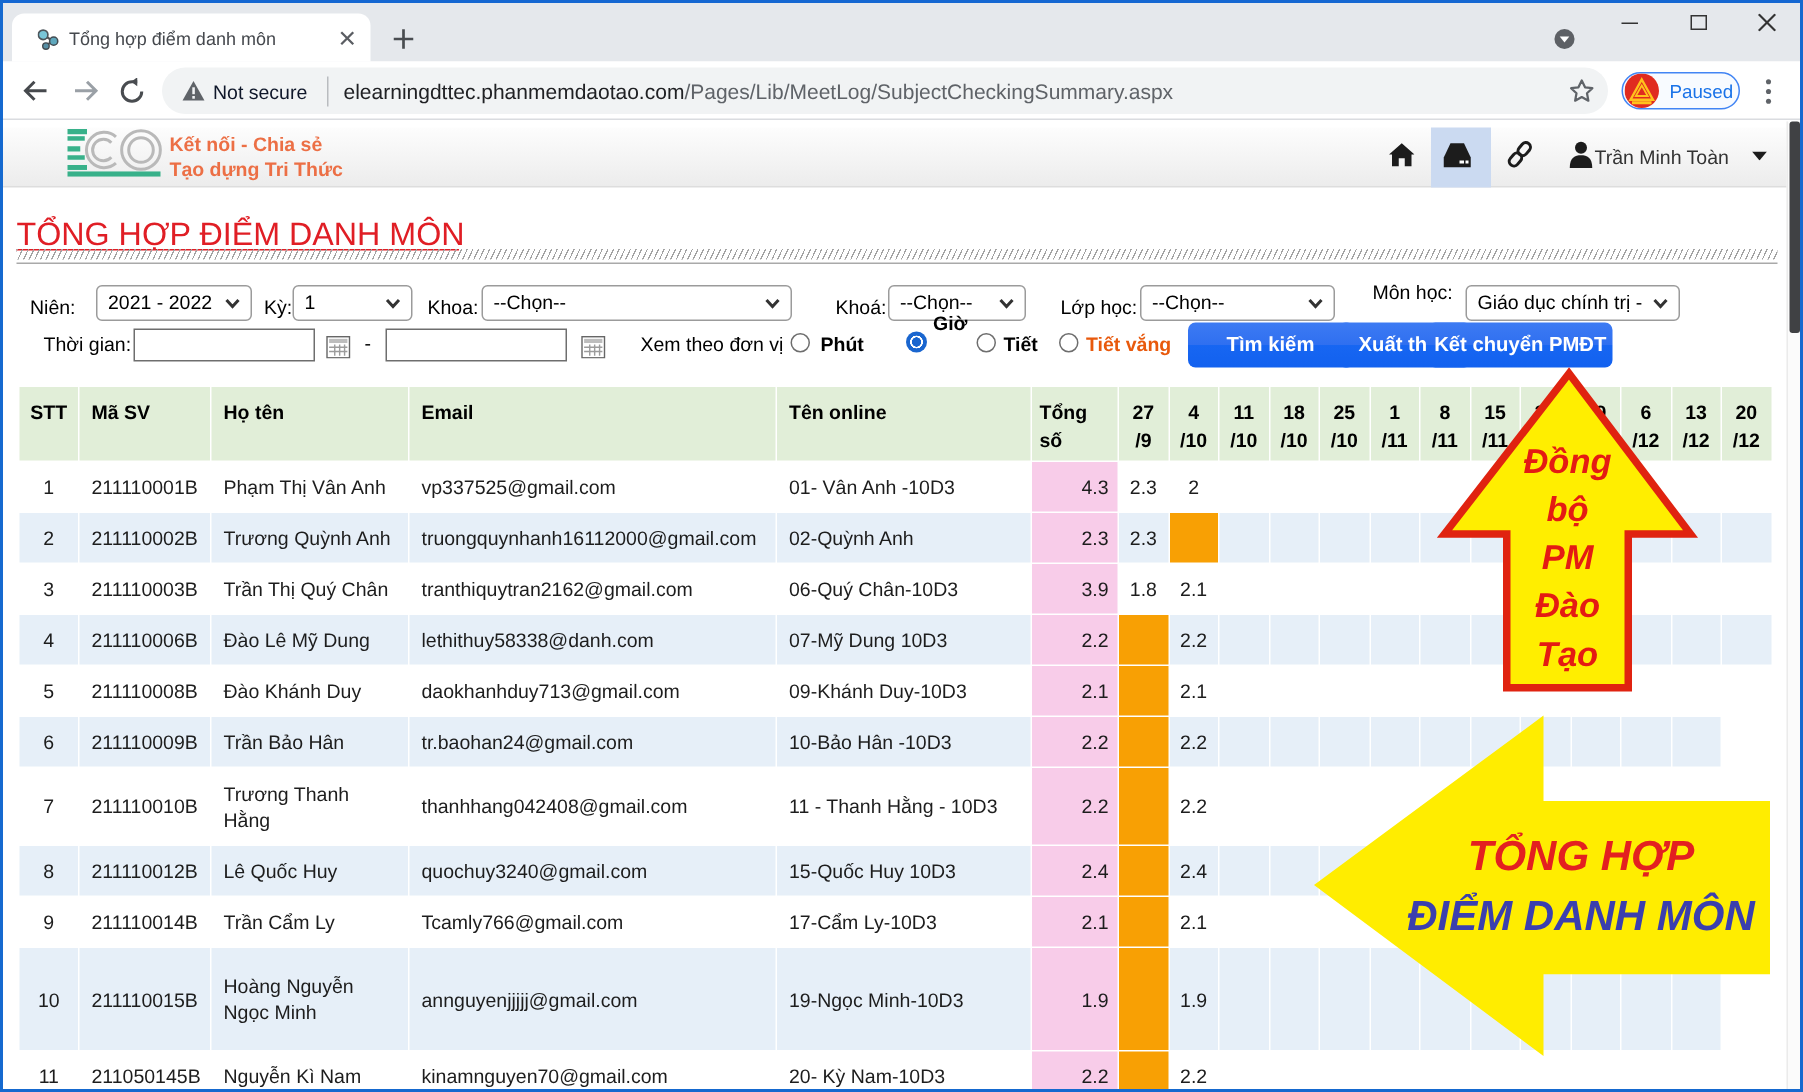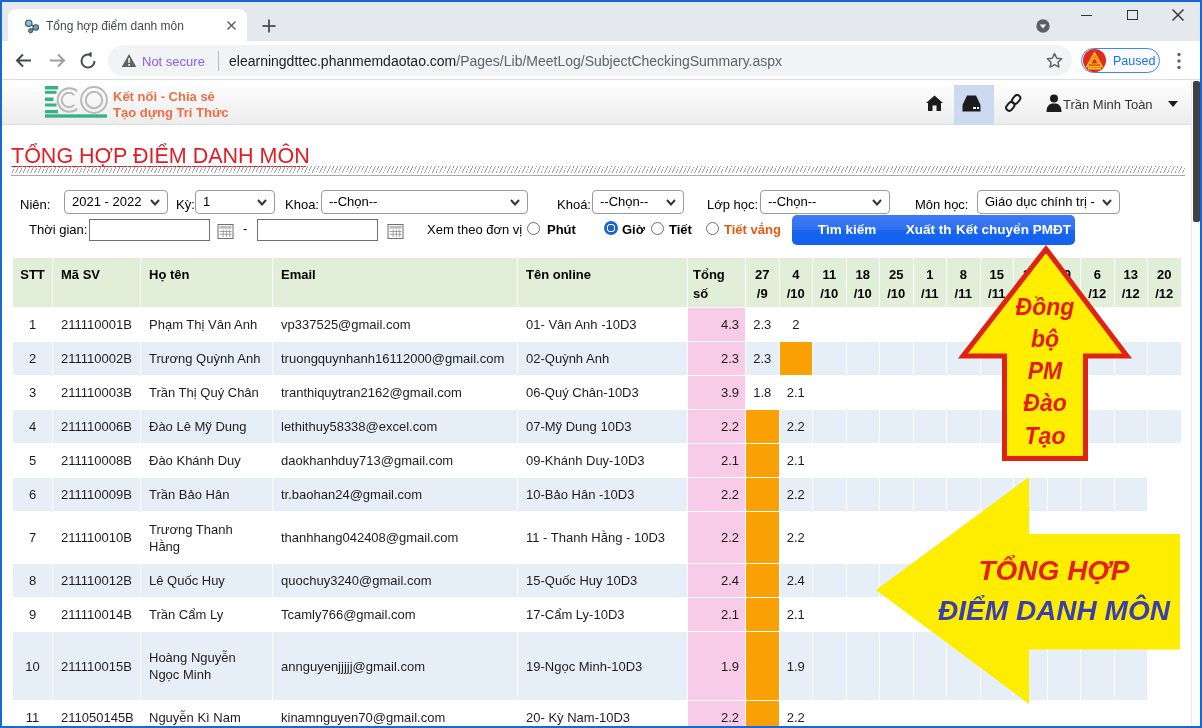--- a/index.html
+++ b/index.html
@@ -13,21 +13,21 @@
   #frame-bottom { left:0; bottom:0; width:1202px; height:2.5px; background:#1569cf; z-index:50; }
   
   #titlebar { left:0; top:2px; width:1202px; height:39px; background:#e5e8ec; }
   #tab { left:8px; top:8.5px; width:239px; height:32.5px; background:#fff; border-radius:8px 8px 0 0; }
   #tabtitle { left:46px; top:19px; font-size:12px; color:#45484d; }
   
   #addrbar { left:0; top:41px; width:1202px; height:39px; background:#fff; border-bottom:1px solid #dadce0; }
   #omnibox { left:108px; top:45px; width:964px; height:31px; border-radius:15.5px; background:#f1f3f4; }
   #urltext { left:229px; top:53px; font-size:14px; color:#202124; }
   #urltext .gray { color:#5f6368; }
-  #notsecure { left:142px; top:54px; font-size:13px; color:#8b5cf6; }
+  #notsecure { left:142px; top:54px; font-size:13px; color:#0f172a; }
   #omnisep { left:218px; top:51px; width:1px; height:20px; background:#b9bcbf; }
   
   #paused { left:1081px; top:48px; width:79px; height:25px; border:1px solid #4285f4; border-radius:13px; background:#f8fbff; }
   #pausedtext { left:1113px; top:54px; font-size:12.5px; color:#1a73e8; }
   
   #ecobar { left:2px; top:85px; width:1198px; height:40px; background:linear-gradient(#fdfdfd,#ececec); border-bottom:1px solid #dddddd; }
   #drivehl { left:954px; top:85px; width:40px; height:40px; background:#cbdaf1; }
   #username { left:1063px; top:96.5px; font-size:13px; color:#333; }
   
   #pagetitle { left:11px; top:143.5px; font-size:21.5px; color:#e01e25; letter-spacing:0px; }
@@ -214,21 +214,21 @@
       <path d="M1 1 L5 5.4 L9 1" stroke="#333" stroke-width="2" fill="none"></path>
     </svg></div>
 <div class="abs flabel" style="left:557px;top:197px">Khoá:</div>
 <div class="fsel" style="left:592px;top:190px;width:91.5px">--Chọn--<svg class="car" viewBox="0 0 10 7">
       <path d="M1 1 L5 5.4 L9 1" stroke="#333" stroke-width="2" fill="none"></path>
     </svg></div>
 <div class="abs flabel" style="left:707px;top:197px">Lớp học:</div>
 <div class="fsel" style="left:760px;top:190px;width:130px">--Chọn--<svg class="car" viewBox="0 0 10 7">
       <path d="M1 1 L5 5.4 L9 1" stroke="#333" stroke-width="2" fill="none"></path>
     </svg></div>
-<div class="abs flabel" style="left:915px;top:197px">Môn học:</div>
+<div class="abs flabel" style="left:915px;top:187px">Môn học:</div>
 <div class="fsel" style="left:977px;top:190px;width:143px">Giáo dục chính trị -<svg class="car" viewBox="0 0 10 7">
       <path d="M1 1 L5 5.4 L9 1" stroke="#333" stroke-width="2" fill="none"></path>
     </svg></div>
 
 <div class="abs flabel" style="left:29px;top:222px">Thời gian:</div>
 <div class="finput" style="left:89px;top:219px;width:121px"></div>
 <svg class="abs" style="left:217px;top:224px" width="17" height="15" viewBox="0 0 17 16">
   <rect x="0.5" y="0.5" width="16" height="15" fill="#fff" stroke="#666"></rect>
   <rect x="2" y="2" width="13" height="3" fill="#bdbdbd"></rect>
   <g stroke="#9c9c9c" stroke-width="1">
@@ -249,21 +249,21 @@
       <line x1="2" y1="11" x2="15" y2="11"></line>
     <line x1="6" y1="6" x2="6" y2="14"></line>
       <line x1="9.5" y1="6" x2="9.5" y2="14"></line>
       <line x1="13" y1="6" x2="13" y2="14"></line>
   </g>
 </svg>
 <div class="abs flabel" style="left:427px;top:222px">Xem theo đơn vị</div>
 <div class="radio" style="left:527px;top:221.5px"></div>
 <div class="abs rlabel" style="left:547px;top:222px">Phút</div>
 <div class="radiosel" style="left:604px;top:221px"></div>
-<div class="abs rlabel" style="left:622px;top:222px">Giờ</div>
+<div class="abs rlabel" style="left:622px;top:208px">Giờ</div>
 <div class="radio" style="left:651px;top:221.5px"></div>
 <div class="abs rlabel" style="left:669px;top:222px">Tiết</div>
 <div class="radio" style="left:706px;top:221.5px"></div>
 <div class="abs rlabel" style="left:724px;top:222px;color:#e8590c">Tiết vắng</div>
 <div class="btn" style="left:791.5px;top:215.4px;width:111px">Tìm kiếm</div>
 <div class="btn" style="left:892px;top:215.4px;width:89px">Xuất theo</div>
 <div class="btn" style="left:952px;top:215.4px;width:123px">Kết chuyển PMĐT</div>
 
 <div class="abs" id="tableclip">
 <table>
@@ -370,21 +370,21 @@
           <td></td>
           <td></td>
           <td></td>
           <td></td>
           <td></td>
 </tr>
 <tr class="b">
   <td class="num">4</td>
           <td class="l">211110006B</td>
           <td class="l">Đào Lê Mỹ Dung</td>
-          <td class="l">lethithuy58338@excel.com</td>
+          <td class="l">lethithuy58338@danh.com</td>
           <td class="l">07-Mỹ Dung 10D3</td>
   <td class="pink">2.2</td>
           <td class="orange"></td>
           <td class="c">2.2</td>
           <td></td>
           <td></td>
           <td></td>
           <td></td>
           <td></td>
           <td></td>

